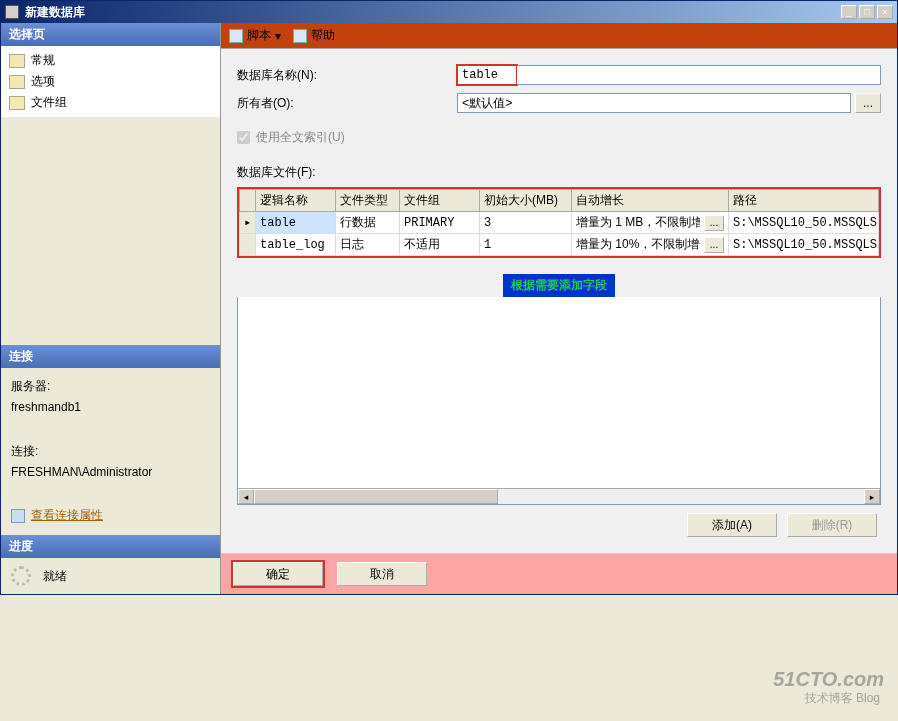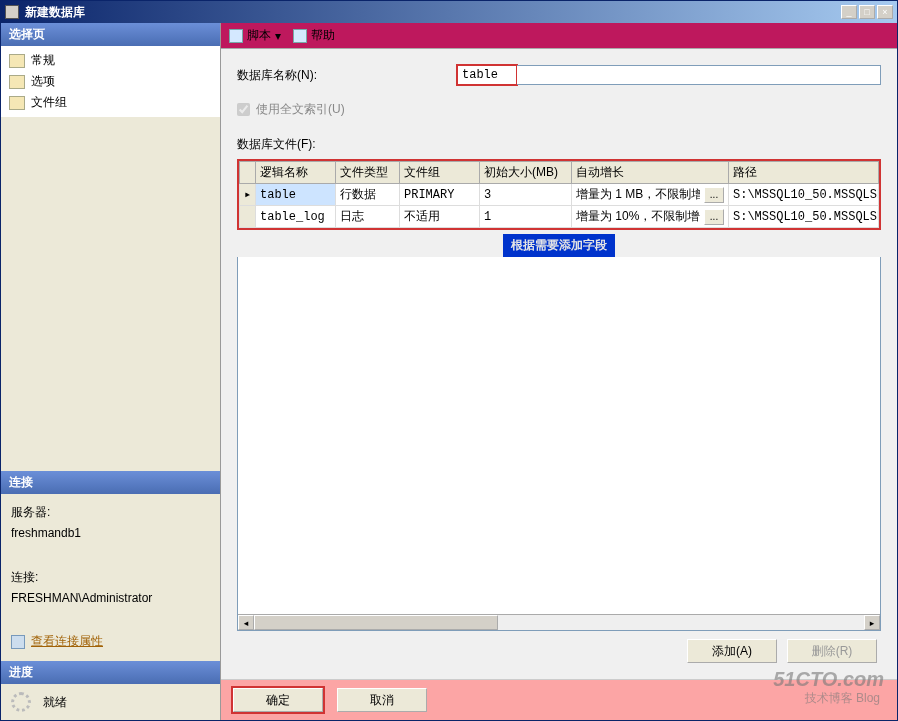--- a/index.html
+++ b/index.html
@@ -1,56 +1,56 @@
 <!DOCTYPE html>
 <html><head>
 <meta charset="utf-8">
 <style>
 * { box-sizing: border-box; margin: 0; padding: 0; font-family: "Microsoft YaHei", SimSun, Arial, sans-serif; font-size: 12px; }
 body { background: #ece9d8; width: 898px; height: 721px; overflow: hidden; }
-.window { width: 898px; height: 721px; display: flex; flex-direction: column; border: 1px solid #0a246a; }
+.window { width: 898px; height: 595px; display: flex; flex-direction: column; border: 1px solid #0a246a; }
 .titlebar { background: linear-gradient(to right, #0a246a, #a6caf0); color: white; height: 22px; display: flex; align-items: center; padding: 0 4px; }
 .titlebar-icon { width: 14px; height: 14px; background: #d4d0c8; margin-right: 6px; border: 1px solid #555; }
 .titlebar-title { flex: 1; font-weight: bold; }
 .window-controls { display: flex; gap: 2px; }
 .win-btn { width: 16px; height: 14px; background: #d4d0c8; border: 1px outset #fff; font-size: 9px; text-align: center; line-height: 12px; cursor: pointer; }
 .body { flex: 1; display: flex; }
 .left-panel { width: 220px; background: #ece9d8; display: flex; flex-direction: column; border-right: 1px solid #999; }
 .panel-header { background: linear-gradient(to bottom, #6b8fd8, #4a6db3); color: white; padding: 3px 8px; font-weight: bold; }
 .panel-body { background: white; flex-shrink: 0; padding: 4px; }
 .page-item { display: flex; align-items: center; padding: 2px 4px; gap: 6px; cursor: pointer; }
 .page-icon { width: 16px; height: 14px; background: #f5e7b5; border: 1px solid #aa8; }
 .spacer-flex { flex: 1; background: #ece9d8; }
 .conn-section { padding: 8px 10px; line-height: 1.8; }
 .conn-section a { color: #a16207; text-decoration: underline; }
 .progress-section { padding: 8px 10px; display: flex; align-items: center; gap: 12px; }
 .progress-ring { width: 20px; height: 20px; border: 3px dotted #bbb; border-radius: 50%; }
 .right-panel { flex: 1; background: #f0f0f0; display: flex; flex-direction: column; }
-.toolbar { background: #be185d; border-bottom: 1px solid #aaa; padding: 4px 8px; display: flex; gap: 12px; align-items: center; }
+.toolbar { background: #c2410c; border-bottom: 1px solid #aaa; padding: 4px 8px; display: flex; gap: 12px; align-items: center; }
 .tool-item { display: flex; align-items: center; gap: 4px; cursor: pointer; }
 .tool-icon { width: 14px; height: 14px; background: #d4e8ff; border: 1px solid #7aa; }
 .content { flex: 1; background: #f0f0f0; padding: 16px 16px 8px 16px; display: flex; flex-direction: column; }
 .form-row { display: flex; align-items: center; margin-bottom: 8px; }
 .form-label { width: 220px; }
 .form-input { flex: 1; border: 1px solid #7f9db9; background: white; padding: 2px 4px; height: 20px; font-family: "Courier New", monospace; }
 .form-input.red-box { outline: 2px solid #d03333; outline-offset: -1px; width: 60px; flex: 0 0 60px; }
 .form-input.owner { flex: 1; position: relative; }
 .browse-btn { width: 26px; height: 20px; margin-left: 4px; background: #ece9d8; border: 1px outset #fff; cursor: pointer; text-align: center; }
 .checkbox-row { display: flex; align-items: center; gap: 6px; color: #888; margin: 8px 0 18px 0; }
 .checkbox-row input { accent-color: #888; }
 .files-label { margin-bottom: 6px; }
 .table-wrap { border: 2px solid #d03333; background: white; }
 .table { width: 100%; border-collapse: collapse; table-layout: fixed; }
 .table th { background: #ece9d8; border: 1px solid #aaa; padding: 2px 4px; text-align: left; font-weight: normal; }
 .table td { border: 1px solid #ddd; padding: 2px 4px; font-family: "Courier New", monospace; white-space: nowrap; overflow: hidden; }
 .row-header { background: #ece9d8; width: 16px; border: 1px solid #aaa; }
 .auto-cell { display: flex; align-items: center; }
 .auto-cell span { flex: 1; white-space: nowrap; overflow: hidden; }
 .ellipsis-btn { width: 20px; height: 16px; background: #ece9d8; border: 1px outset #fff; font-size: 10px; text-align: center; cursor: pointer; margin-left: 4px; }
-.blue-note { background: #0033cc; color: #e5e5e5; padding: 3px 8px; margin: 4px auto 0 auto; width: fit-content; font-weight: bold; }
+.blue-note { background: #0033cc; color: #22c55e; padding: 3px 8px; margin: 16px auto 0 auto; width: fit-content; font-weight: bold; }
 .table-container { position: relative; flex: 1; display: flex; flex-direction: column; }
 .scroll-area { flex: 1; background: white; border: 1px solid #7f9db9; border-top: none; position: relative; overflow: hidden; }
 .hscrollbar { height: 16px; background: #ece9d8; border-top: 1px solid #aaa; display: flex; position: absolute; bottom: 0; left: 0; right: 0; }
 .hscroll-btn { width: 16px; background: #d4d0c8; border: 1px outset #fff; text-align: center; font-size: 9px; line-height: 14px; cursor: pointer; }
 .hscroll-track { flex: 1; background: #efefef; }
 .hscroll-thumb { width: 40%; height: 100%; background: #d4d0c8; border: 1px outset #fff; }
 .button-row { display: flex; justify-content: flex-end; gap: 10px; padding: 8px 4px; }
 .btn { width: 90px; height: 24px; background: #ece9d8; border: 1px outset #fff; cursor: pointer; }
 .btn:disabled { color: #999; }
 .footer-row { display: flex; justify-content: flex-start; gap: 14px; padding: 8px 12px; border-top: 1px solid #ccc; background: #fca5a5; }
@@ -121,20 +121,25 @@
           <div class="tool-icon"></div>
           <span>帮助</span>
         </div>
       </div>
 
       <div class="content">
         <div class="form-row">
           <div class="form-label">数据库名称(N):</div>
           <input class="form-input red-box" value="table" style="">
           <input class="form-input" style="border-left: none;">
+        </div>
+        <div class="form-row">
+          <div class="form-label">所有者(O):</div>
+          <input class="form-input owner" value="&lt;默认值&gt;" style="">
+          <button class="browse-btn">...</button>
         </div>
         <div class="checkbox-row">
           <input type="checkbox" checked="" disabled="" style="">
           <span>使用全文索引(U)</span>
         </div>
         <div class="files-label">数据库文件(F):</div>
 
         <div class="table-container">
           <div class="table-wrap">
             <table class="table">

